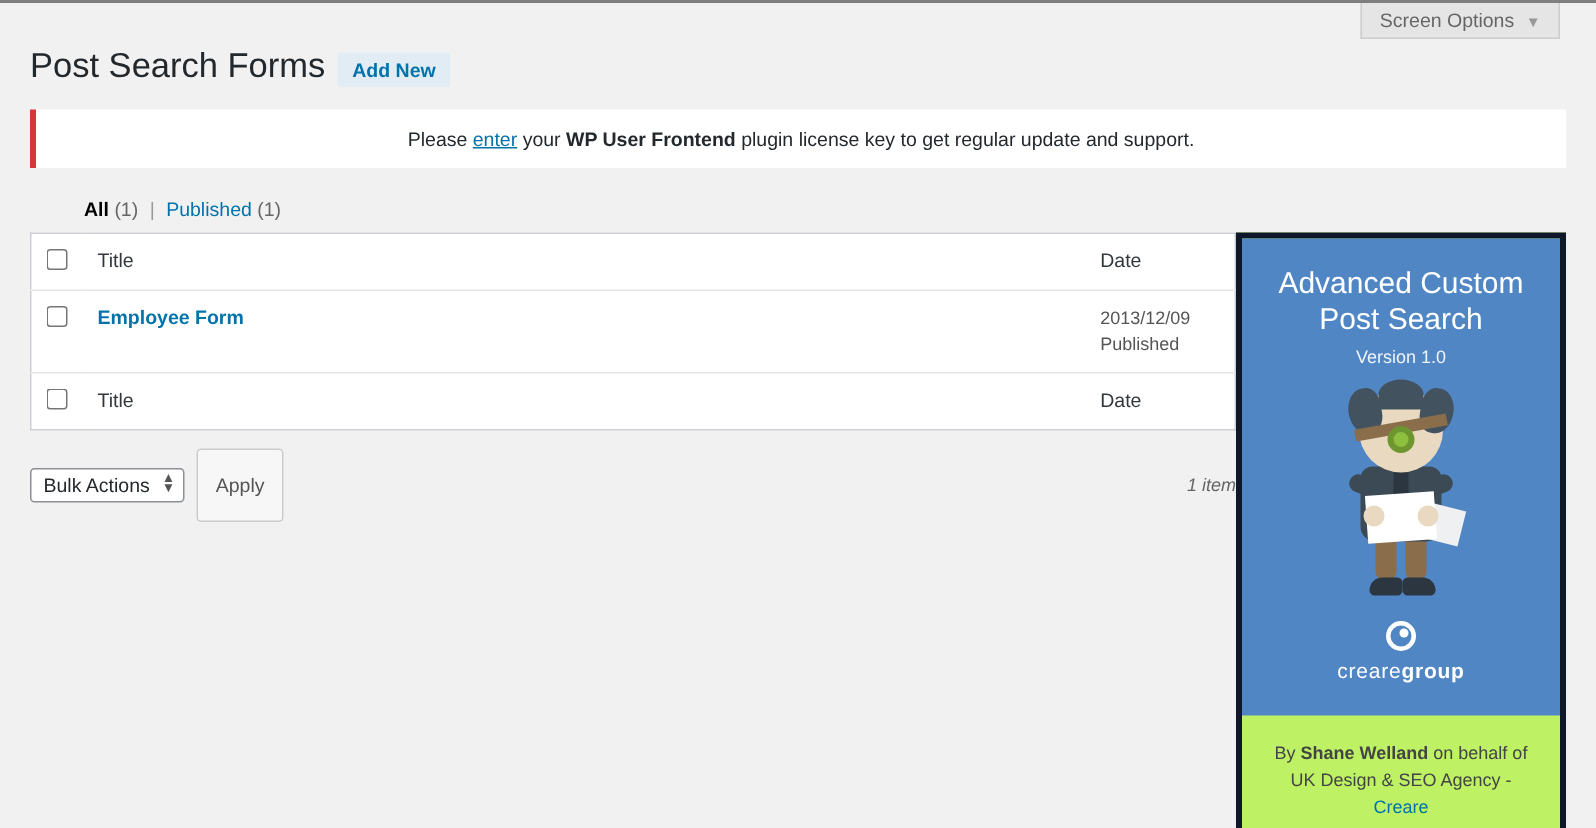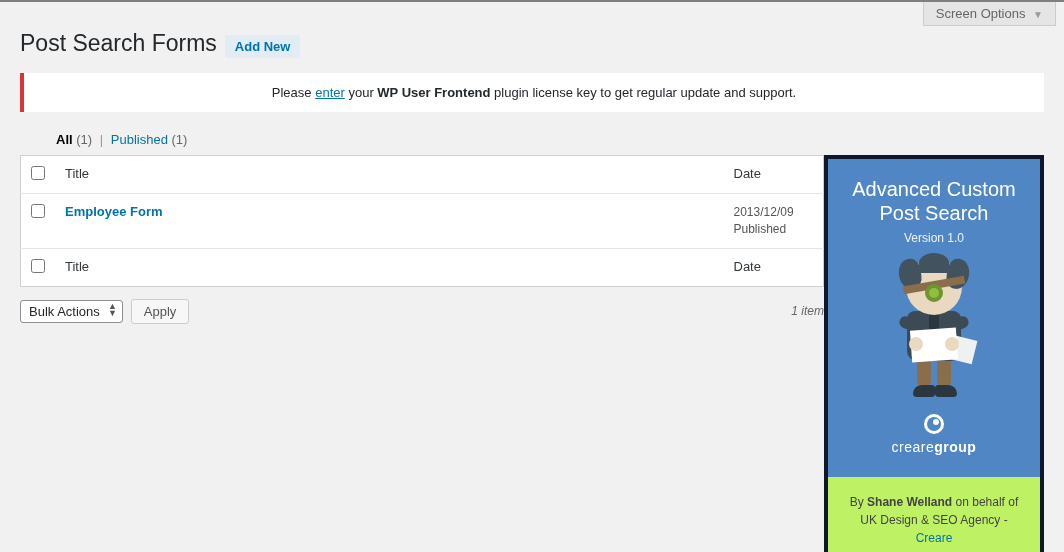--- a/index.html
+++ b/index.html
@@ -1,18 +1,18 @@
 <!DOCTYPE html>
 <html><head>
 <meta charset="utf-8">
 <style>
 * { box-sizing: border-box; margin: 0; padding: 0; }
 body { font-family: -apple-system, BlinkMacSystemFont, "Segoe UI", Helvetica, Arial, sans-serif; font-size: 13px; color: #23282d; background: #f1f1f1; width: 1064px; height: 552px; overflow: hidden; position: relative; }
 .top-border { position: absolute; top: 0; left: 0; right: 0; height: 2px; background: #7f7f7f; }
-.screen-options-tab { position: absolute; top: 2px; right: 8px; background: #e5e5e5; border: 1px solid #ccc; border-top: none; padding: 4px 12px; font-size: 13px; color: #666; cursor: pointer; }
+.screen-options-tab { position: absolute; top: 2px; right: 24px; background: #e5e5e5; border: 1px solid #ccc; border-top: none; padding: 4px 12px; font-size: 13px; color: #666; cursor: pointer; }
 .screen-options-tab .tri { font-size: 10px; margin-left: 4px; color: #999; }
 .wrap { padding: 10px 20px 0 20px; }
 .heading-row { display: flex; align-items: baseline; margin-top: 10px; margin-bottom: 15px; }
 h1.page-title { font-size: 23px; font-weight: 400; color: #23282d; margin-right: 8px; }
 .add-new-btn { display: inline-block; background: #e1ecf4; color: #0073aa; font-size: 13px; font-weight: 600; padding: 4px 10px; border-radius: 2px; cursor: pointer; margin-top: 15px; }
 .notice { background: #fff; border-left: 4px solid #d63638; padding: 12px; margin-bottom: 20px; font-size: 13px; text-align: center; }
 .notice a { color: #0073aa; text-decoration: underline; }
 .notice strong { font-weight: 600; }
 .subsubsub { margin-bottom: 8px; font-size: 13px; }
 .subsubsub .item { display: inline; }
@@ -28,21 +28,21 @@
 table.list-table th { font-weight: 400; color: #32373c; }
 table.list-table tfoot th { border-bottom: none; border-top: 1px solid #e5e5e5; }
 .col-cb { width: 30px; }
 .col-date { width: 100px; }
 input.cb { width: 14px; height: 14px; }
 .row-title { color: #0073aa; font-weight: 600; text-decoration: none; }
 .date-small { font-size: 12px; color: #555; line-height: 1.4; }
 .bulk-row { display: flex; align-items: center; margin-top: 12px; gap: 8px; }
 .select-wrap { position: relative; display: inline-block; background: #fff; border: 1px solid #8c8f94; border-radius: 3px; padding: 3px 22px 3px 8px; font-size: 13px; }
 .select-wrap .arrows { position: absolute; right: 5px; top: 2px; font-size: 9px; line-height: 7px; color: #555; display: flex; flex-direction: column; }
-.apply-btn { background: #f7f7f7; border: 1px solid #ccc; border-radius: 3px; padding: 4px 12px; font-size: 13px; cursor: pointer; color: #555; }
+.apply-btn { background: #f7f7f7; border: 1px solid #ccc; border-radius: 3px; padding: 16px 12px; font-size: 13px; cursor: pointer; color: #555; }
 .item-count { margin-left: auto; font-size: 12px; color: #666; font-style: italic; }
 .sidebar-card { background: #bef264; border: 4px solid #0f172a; box-shadow: 0 1px 1px rgba(0,0,0,.04); }
 .sidebar-header { background: #5186c4; color: #fff; text-align: center; padding: 18px 10px 16px 10px; }
 .sidebar-header .prod-name { font-size: 20px; font-weight: 300; line-height: 1.2; }
 .sidebar-header .version { font-size: 12px; margin-top: 6px; opacity: .9; }
 .illus { margin: 14px auto 10px auto; position: relative; width: 130px; height: 145px; }
 .illus .head { position: absolute; left: 37px; top: 0; width: 56px; height: 56px; background: #e9d9c1; border-radius: 50%; }
 .illus .hair-l { position: absolute; left: 30px; top: 0px; width: 22px; height: 30px; background: #42525f; border-radius: 50% 40% 40% 50%; transform: rotate(-10deg); }
 .illus .hair-r { position: absolute; left: 78px; top: 0px; width: 22px; height: 30px; background: #42525f; border-radius: 40% 50% 50% 40%; transform: rotate(10deg); }
 .illus .hair-top { position: absolute; left: 50px; top: -6px; width: 30px; height: 20px; background: #42525f; border-radius: 50% 50% 0 0; }

